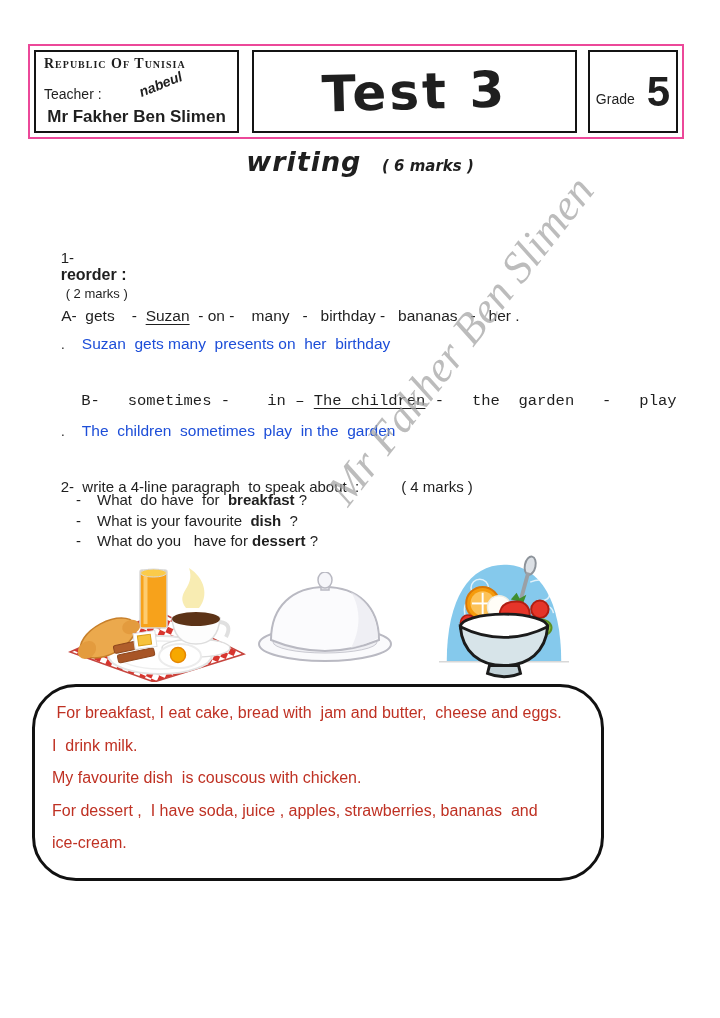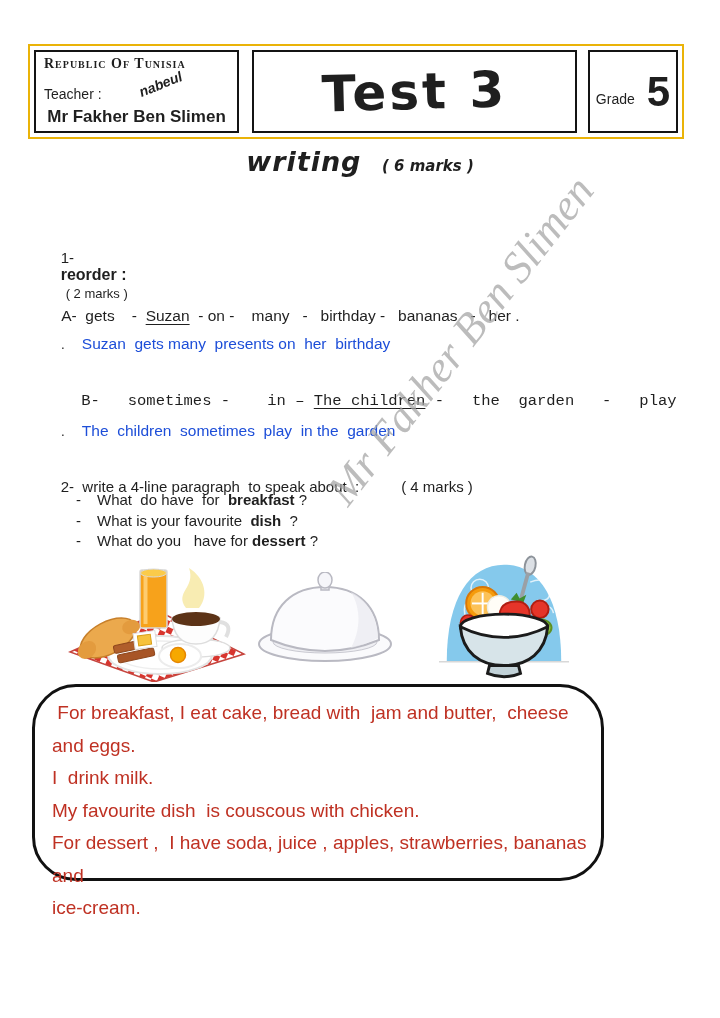--- a/index.html
+++ b/index.html
@@ -2,21 +2,21 @@
 <html><head>
 <meta charset="utf-8">
 <style>
   html,body{margin:0;padding:0;background:#fff;}
   .page{position:relative;width:720px;height:1018px;background:#fff;overflow:hidden;
         font-family:"Liberation Sans",sans-serif;color:#1f1f1f;}
   .pre{white-space:pre-wrap;}
 
   
   .header-frame{position:absolute;left:28px;top:44px;width:656px;height:95px;
-                border:2px solid #eab308;box-sizing:border-box;background:#fff;}
+                border:2px solid #ec4899;box-sizing:border-box;background:#fff;}
   .hbox{position:absolute;border:2px solid #141414;box-sizing:border-box;background:#fff;}
   .hbox-left{left:4px;top:4px;width:205px;height:83px;}
   .hbox-center{left:222px;top:4px;width:325px;height:83px;}
   .hbox-right{left:558px;top:4px;width:90px;height:83px;}
   .school{position:absolute;left:8px;top:4px;font-family:"Liberation Serif",serif;
           font-variant:small-caps;font-weight:700;font-size:14px;letter-spacing:1px;}
   .teacher-label{position:absolute;left:8px;top:34px;font-size:14px;}
   .location-note{position:absolute;left:102px;top:24px;font-size:14px;font-weight:700;
                  font-style:italic;transform:rotate(-22deg);}
   .teacher-name{position:absolute;left:0;right:0;bottom:4px;text-align:center;
@@ -65,21 +65,21 @@
   
   .img{position:absolute;}
   .img-breakfast{left:68px;top:556px;width:178px;height:126px;}
   .img-cloche{left:255px;top:572px;width:140px;height:92px;}
   .img-fruit{left:438px;top:553px;width:132px;height:130px;}
 
   
   .answer-box{position:absolute;left:32px;top:684px;width:572px;height:197px;
               border:3px solid #111;border-radius:44px;box-sizing:border-box;background:#fff;z-index:2;}
   .answer-lines{position:absolute;left:17px;top:10px;right:12px;}
-  .a-line{line-height:32.5px;font-size:19px;color:#bf3123;white-space:pre-wrap;}
+  .a-line{line-height:32.5px;font-size:16px;color:#bf3123;white-space:pre-wrap;}
 </style>
 </head>
 <body>
 
 <div class="page">
 
   <div class="header-frame">
     <div class="hbox hbox-left">
       <div class="school">Republic Of Tunisia</div>
       <div class="teacher-label">Teacher :</div>

